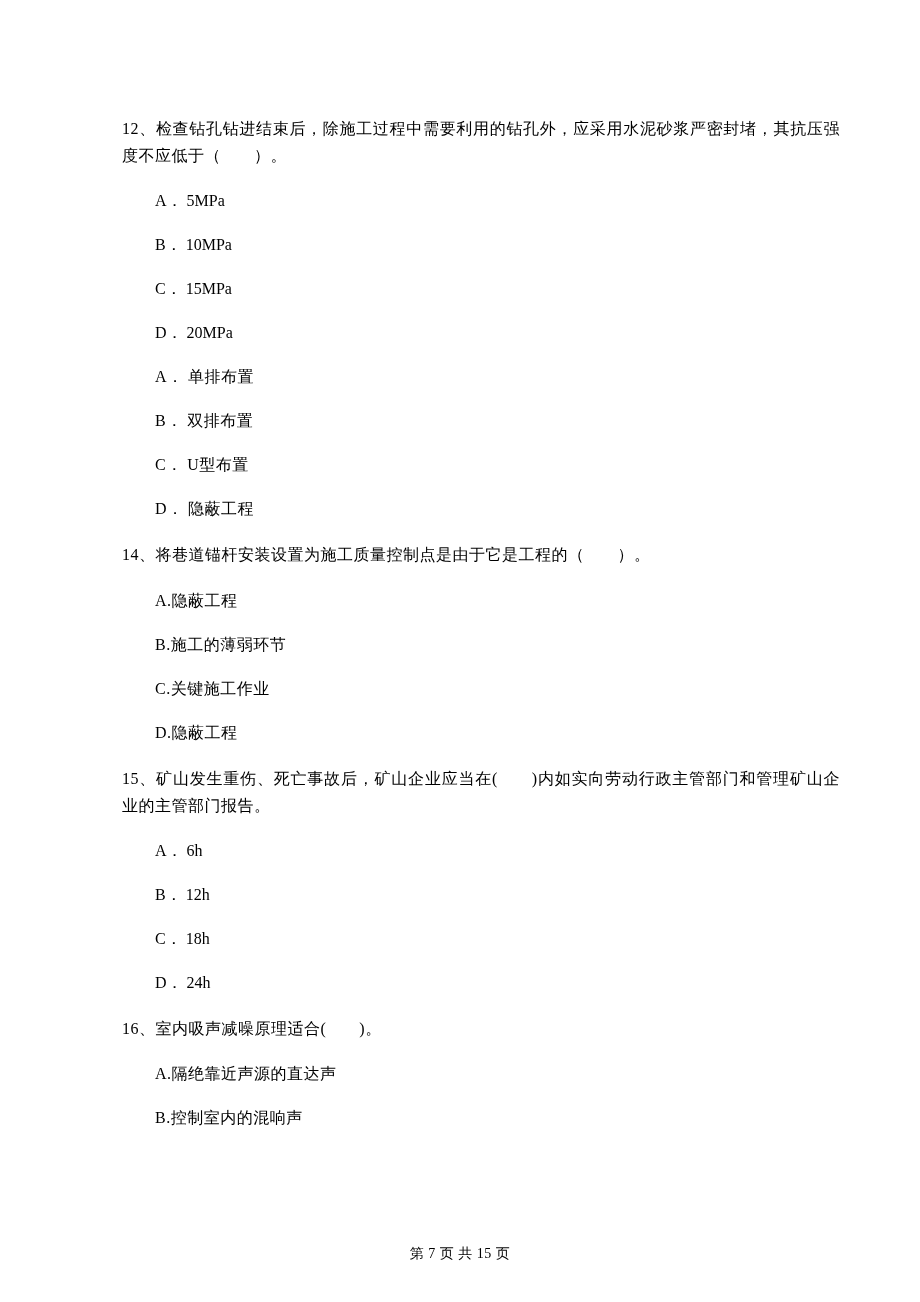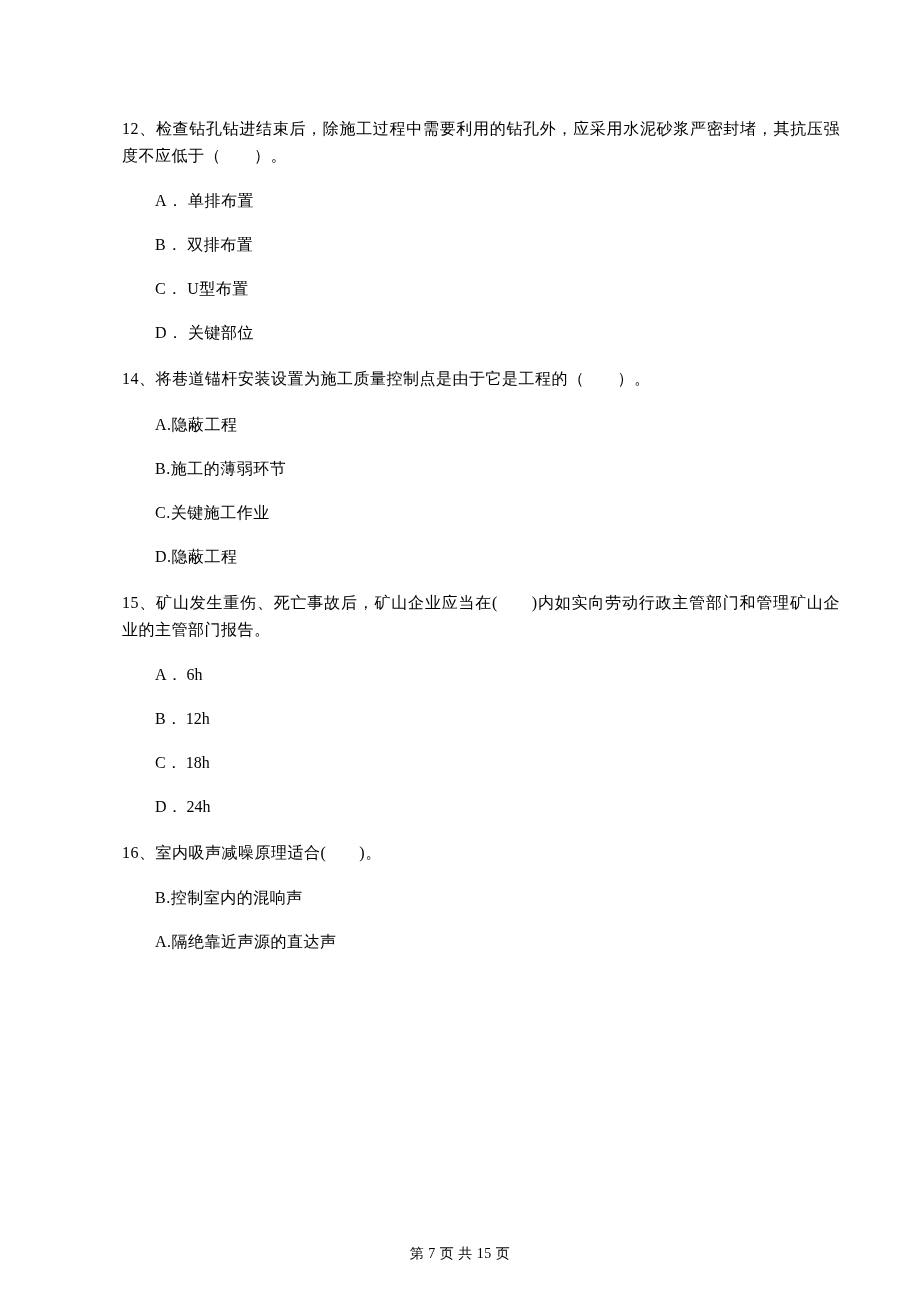--- a/index.html
+++ b/index.html
@@ -42,28 +42,34 @@
     letter-spacing: 0.5px;
   }
 </style>
 </head>
 <body>
 
 <div class="page">
 
   <div class="question-block">
     <p class="question-text"><span>12、</span><span>检查钻孔钻进结束后，除施工过程中需要利用的钻孔外，应采用水泥砂浆严密封堵，其抗压强度不应低于（　　）。</span></p>
+    <div class="options">
+      <p class="option latin">A． 5MPa</p>
+      <p class="option latin">B． 10MPa</p>
+      <p class="option latin">C． 15MPa</p>
+      <p class="option latin">D． 20MPa</p>
+    </div>
   </div>
 
   <div class="question-block">
     <div class="options">
       <p class="option">A． 单排布置</p>
       <p class="option">B． 双排布置</p>
       <p class="option">C． U型布置</p>
-      <p class="option">D． 关键部位</p>
+      <p class="option">D． 隐蔽工程</p>
     </div>
   </div>
 
   <div class="question-block">
     <p class="question-text"><span>14、</span><span>将巷道锚杆安装设置为施工质量控制点是由于它是工程的（　　）。</span></p>
     <div class="options">
       <p class="option">A.隐蔽工程</p>
       <p class="option">B.施工的薄弱环节</p>
       <p class="option">C.关键施工作业</p>
       <p class="option">D.隐蔽工程</p>
@@ -76,20 +82,20 @@
       <p class="option latin">A． 6h</p>
       <p class="option latin">B． 12h</p>
       <p class="option latin">C． 18h</p>
       <p class="option latin">D． 24h</p>
     </div>
   </div>
 
   <div class="question-block">
     <p class="question-text"><span>16、</span><span>室内吸声减噪原理适合(　　)。</span></p>
     <div class="options">
+      <p class="option">A.隔绝靠近声源的直达声</p>
       <p class="option">B.控制室内的混响声</p>
-      <p class="option">A.隔绝靠近声源的直达声</p>
     </div>
   </div>
 
 </div>
 
 <div class="footer">第 7 页 共 15 页</div>
 
 </body></html>

